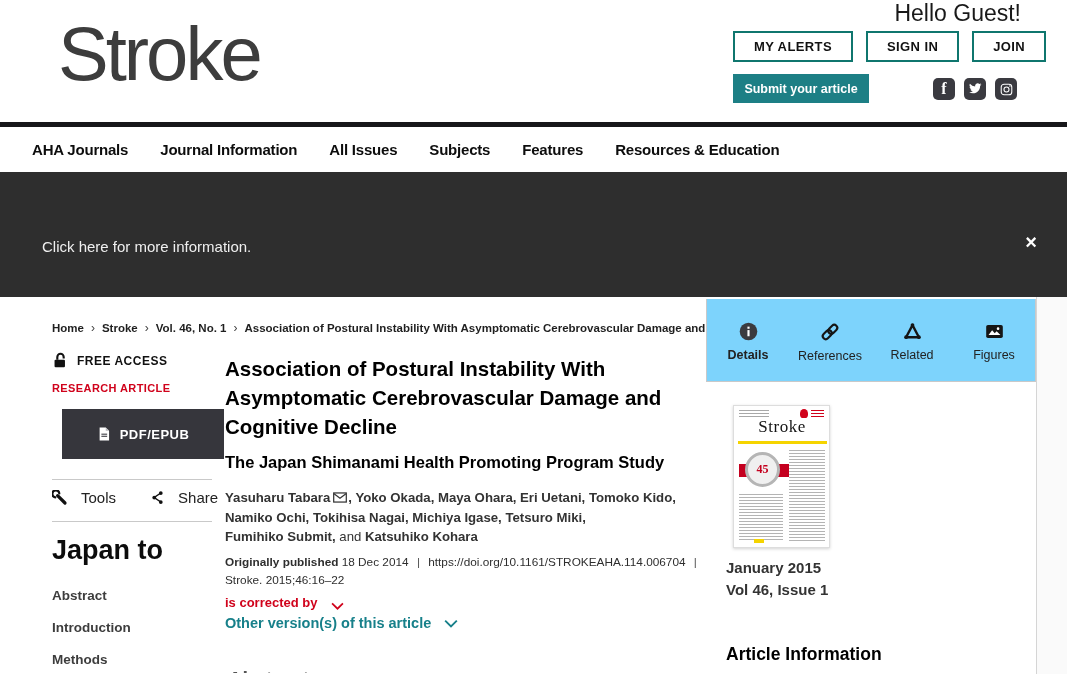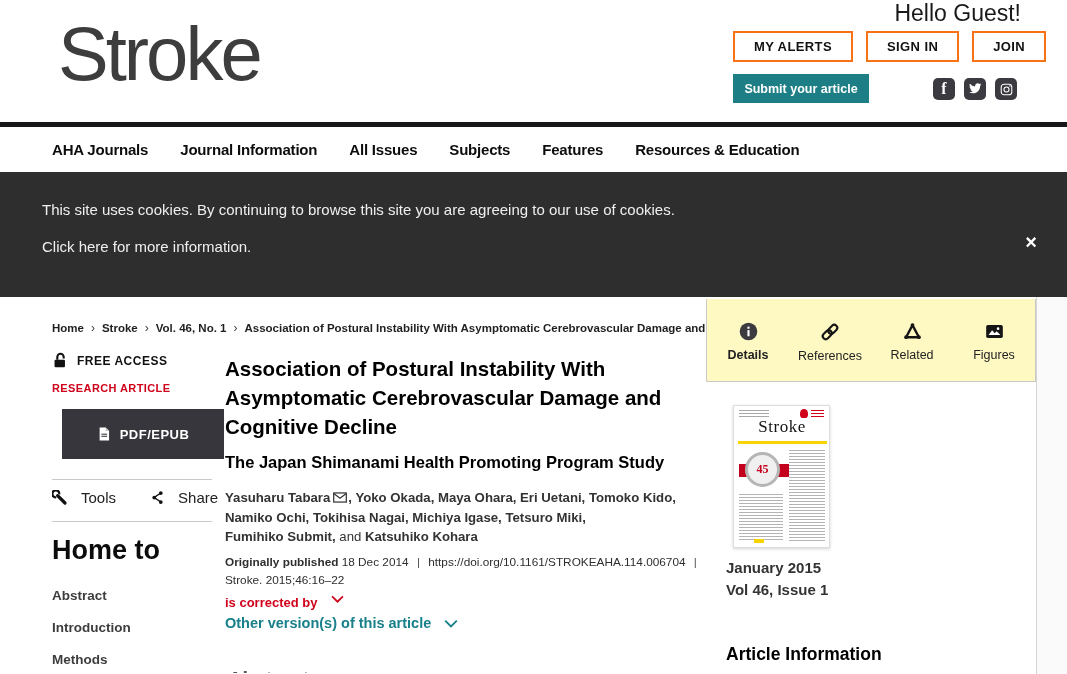--- a/index.html
+++ b/index.html
@@ -6,34 +6,34 @@
   html,body { background:#fff; }
   .page { position:relative; width:1067px; height:674px; background:#fff; overflow:hidden;
           font-family:"Liberation Sans", sans-serif; color:#111; }
 
   
   .site-header { position:absolute; top:0; left:0; width:1067px; height:122px; background:#fff; }
   .logo { position:absolute; left:58px; top:10px; font-size:76px; font-weight:400;
           color:#3d3d3d; letter-spacing:-3px; cursor:pointer; }
   .greeting { position:absolute; right:46px; top:0px; font-size:23px; color:#191919; }
   .auth-buttons { position:absolute; left:733px; top:31px; display:flex; gap:13px; }
-  .hdr-btn { height:31px; background:#fff; border:2px solid #f97316; font-family:inherit;
+  .hdr-btn { height:31px; background:#fff; border:2px solid #0f766e; font-family:inherit;
              font-weight:700; font-size:13px; letter-spacing:.4px; padding:0 19px; color:#111; cursor:pointer; }
   .submit-btn { position:absolute; left:733px; top:74px; width:136px; height:29px; background:#1d7f85;
                 color:#fff; font-family:inherit; font-weight:700; font-size:12.5px; border:none; cursor:pointer; }
   .social { position:absolute; left:933px; top:78px; display:flex; gap:9px; }
   .social-ic { width:22px; height:22px; background:#3a3a40; border-radius:5px; display:flex;
                align-items:center; justify-content:center; color:#fff; cursor:pointer; }
   .fb-f { font-family:"Liberation Serif", serif; font-weight:700; font-size:16px; color:#fff; line-height:1; }
 
   .black-bar { position:absolute; top:122px; left:0; width:1067px; height:5px; background:#17171a; }
 
   
   .main-nav { position:absolute; top:127px; left:0; width:1067px; height:45px; background:#fff;
-              display:flex; align-items:center; padding-left:52px; gap:32px; }
+              display:flex; align-items:center; padding-left:32px; gap:32px; }
   .nav-item { font-weight:700; font-size:15px; color:#0d0d0d; letter-spacing:-.2px; cursor:pointer; white-space:nowrap; }
 
   
   .cookie { position:absolute; top:172px; left:0; width:1067px; height:125px; background:#2e2e2e; color:#efefef; }
   .cookie-l1 { position:absolute; left:42px; top:29px; font-size:15px; }
   .cookie-l2 { position:absolute; left:42px; top:66px; font-size:15px; cursor:pointer; }
   .cookie-close { position:absolute; right:30px; top:59px; font-size:20px; font-weight:700; color:#fff; cursor:pointer; }
 
   
   .main { position:absolute; top:297px; left:0; width:932px; height:377px; background:#fff; }
@@ -63,29 +63,29 @@
                font-weight:700; color:#000; }
   .art-subtitle { position:absolute; left:225px; top:156px; width:470px; font-size:16.5px; font-weight:700; color:#000; }
   .authors { position:absolute; left:225px; top:191px; width:474px; font-size:13.2px; font-weight:700;
              color:#333; line-height:19.5px; }
   .authors .and-w { font-weight:400; }
   .env-ic { vertical-align:-1px; margin:0 1px 0 3px; }
   .pubinfo { position:absolute; left:225px; top:256px; width:480px; font-size:11.8px; color:#2e2e2e; line-height:18px; }
   .pub-label { font-weight:700; }
   .pipe { margin:0 5px; color:#555; }
   .doi-link { cursor:pointer; }
-  .corrected { position:absolute; left:225px; top:298px; display:flex; align-items:flex-start; gap:13px;
+  .corrected { position:absolute; left:225px; top:298px; display:flex; align-items:flex-end; gap:13px;
                color:#d0021b; font-weight:700; font-size:13px; cursor:pointer; }
   .otherver { position:absolute; left:225px; top:318px; display:flex; align-items:center; gap:13px;
               color:#17808a; font-weight:700; font-size:14.5px; cursor:pointer; }
   .cutoff { position:absolute; left:228px; top:371px; height:5px; overflow:hidden; font-size:20px;
             font-weight:700; color:#555; }
 
   
-  .tabstrip { position:absolute; left:706px; top:2px; width:330px; height:83px; background:#fef9c3;
+  .tabstrip { position:absolute; left:706px; top:2px; width:330px; height:83px; background:#7dd3fc;
               border:1px solid #c9c9c9; border-top:none; display:flex; }
   .tab { flex:1; display:flex; flex-direction:column; align-items:center; justify-content:center;
          gap:7px; padding-top:4px; cursor:pointer; }
   .tab-label { font-size:12.5px; color:#222; }
   .tab.active .tab-label { font-weight:700; }
   .gutter { position:absolute; left:1036px; top:0; width:31px; height:377px; background:#fafafa;
             border-left:1px solid #d5d5d5; }
 
   .cover { position:absolute; left:733px; top:108px; width:97px; height:143px; background:#fff;
            border:1px solid #ddd; box-shadow:0 1px 3px rgba(0,0,0,.18); cursor:pointer; }
@@ -152,21 +152,20 @@
   <nav class="main-nav">
     <span class="nav-item">AHA Journals</span>
     <span class="nav-item">Journal Information</span>
     <span class="nav-item">All Issues</span>
     <span class="nav-item">Subjects</span>
     <span class="nav-item">Features</span>
     <span class="nav-item">Resources &amp; Education</span>
   </nav>
 
   <div class="cookie">
-    <div class="cookie-l1">This site uses cookies. By continuing to browse this site you are agreeing to our use of cookies.</div>
     <div class="cookie-l2">Click here for more information.</div>
     <div class="cookie-close">×</div>
   </div>
 
   <div class="main">
 
     <div class="breadcrumb">
       <span class="bc-link">Home</span>
       <span class="bc-sep">›</span>
       <span class="bc-link">Stroke</span>
@@ -211,21 +210,21 @@
             <circle cx="11.5" cy="3.2" r="2" fill="#111"></circle>
             <circle cx="4.5" cy="8" r="2" fill="#111"></circle>
             <circle cx="11.5" cy="12.8" r="2" fill="#111"></circle>
           </svg>
         <span>Share</span>
       </span>
     </div>
 
     <div class="rail-div2"></div>
 
-    <div class="jumpto-title">Home to</div>
+    <div class="jumpto-title">Japan to</div>
     <div class="jump-item ji-0">Abstract</div>
     <div class="jump-item ji-1">Introduction</div>
     <div class="jump-item ji-2">Methods</div>
 
     <h1 class="art-title">Association of Postural Instability With Asymptomatic Cerebrovascular Damage and Cognitive Decline</h1>
     <h2 class="art-subtitle">The Japan Shimanami Health Promoting Program Study</h2>
 
     <div class="authors">
       <span>Yasuharu Tabara</span><svg class="env-ic" width="14" height="11" viewBox="0 0 16 12">
           <rect x="0.8" y="0.8" width="14.4" height="10.4" fill="none" stroke="#333" stroke-width="1.4"></rect>

